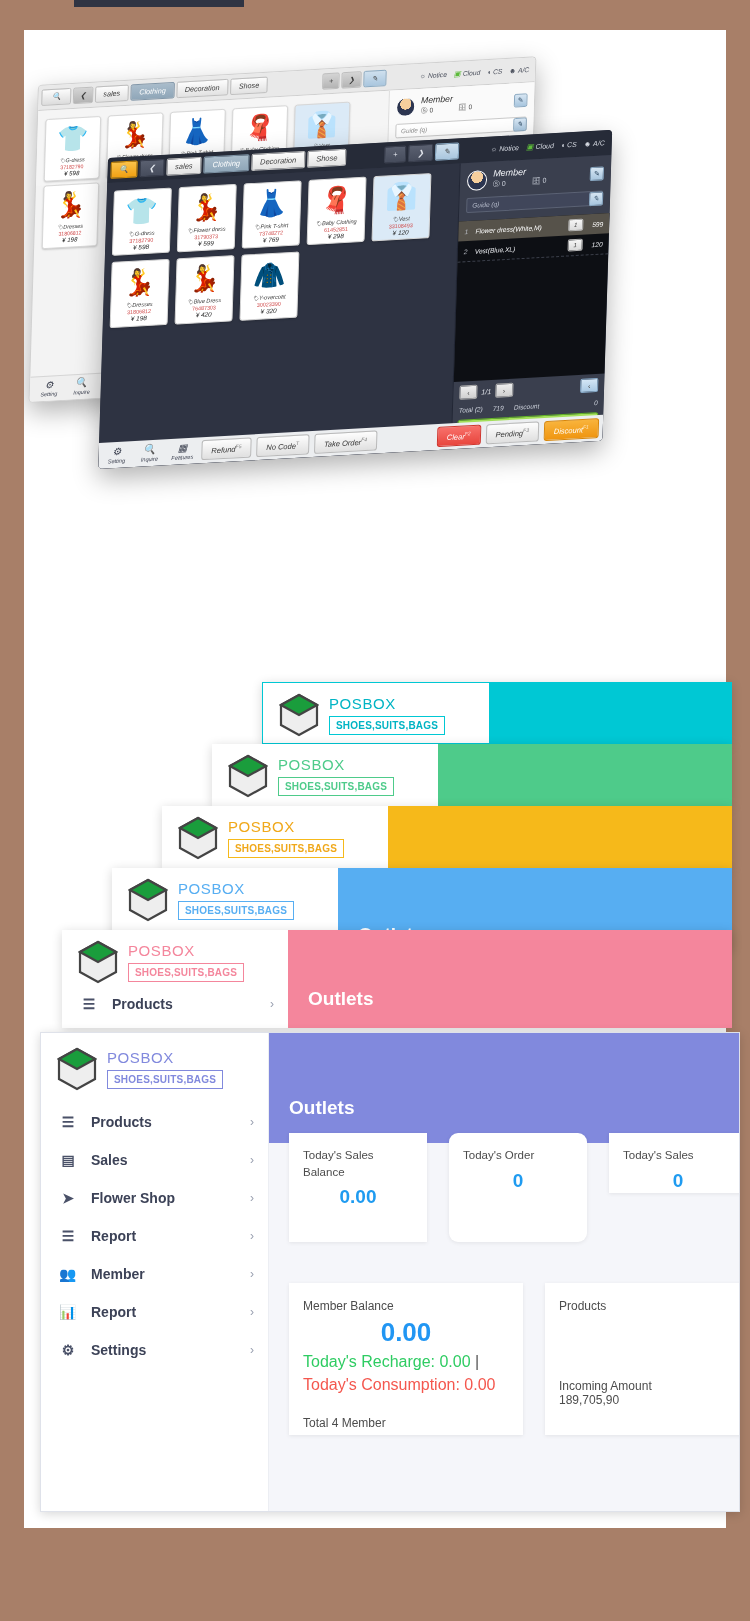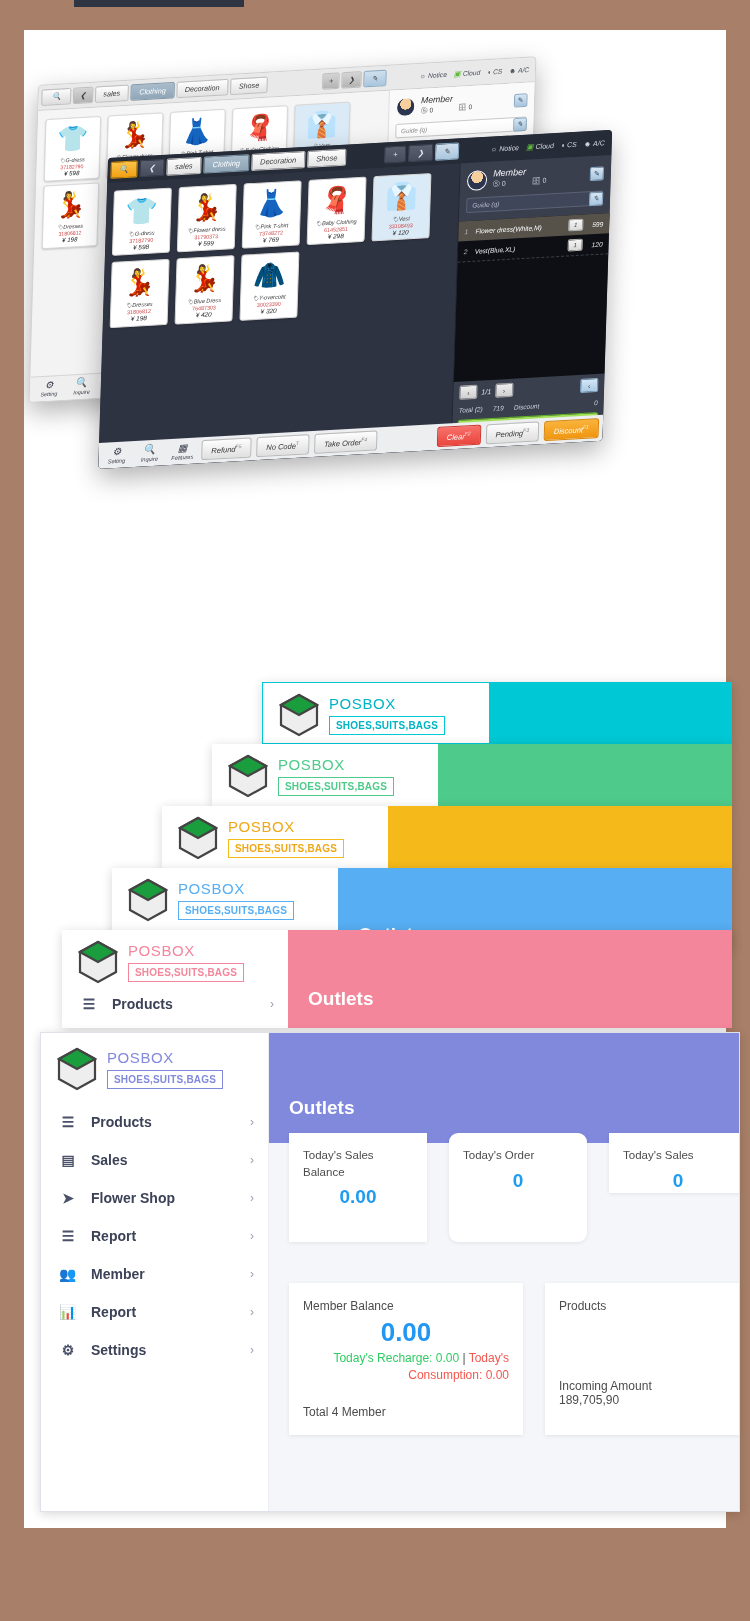--- a/index.html
+++ b/index.html
@@ -222,21 +222,21 @@
     background:#fff; width:138px; padding:14px 14px 18px; box-shadow:0 1px 4px rgba(0,0,0,.08);
   }
   .kpi .k-lbl{ font-size:11.5px; color:#4c4c4c; line-height:1.45; }
   .kpi .k-val{ font-size:19px; color:#1f9bf0; font-weight:bold; text-align:center; margin-top:6px; }
   .row2{ position:absolute; left:20px; top:250px; right:-40px; display:flex; gap:22px; }
   .wide{
     background:#fff; padding:16px 14px 14px; box-shadow:0 1px 4px rgba(0,0,0,.08);
   }
   .wide .w-lbl{ font-size:12px; color:#4c4c4c; }
   .wide .w-val{ font-size:26px; color:#2196f3; font-weight:bold; text-align:center; margin:4px 0 2px; }
-  .wide .w-sub{ font-size:12px; text-align:right; line-height:1.45; }
+  .wide .w-sub{ font-size:16px; text-align:left; line-height:1.45; }
   .grn{ color:#2ecc62; } .red{ color:#f4574e; } .gry{ color:#555; }
   .wide .w-foot{ font-size:12px; color:#4c4c4c; margin-top:20px; }
   .charttitle{
     position:absolute; left:0; right:0; top:398px; text-align:center;
     font-size:16px; color:#33394a;
   }
 </style>
 </head>
 <body>
 

